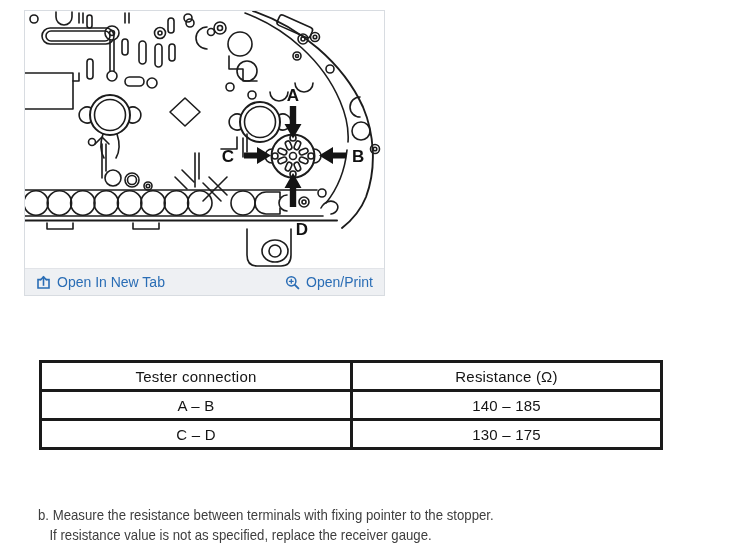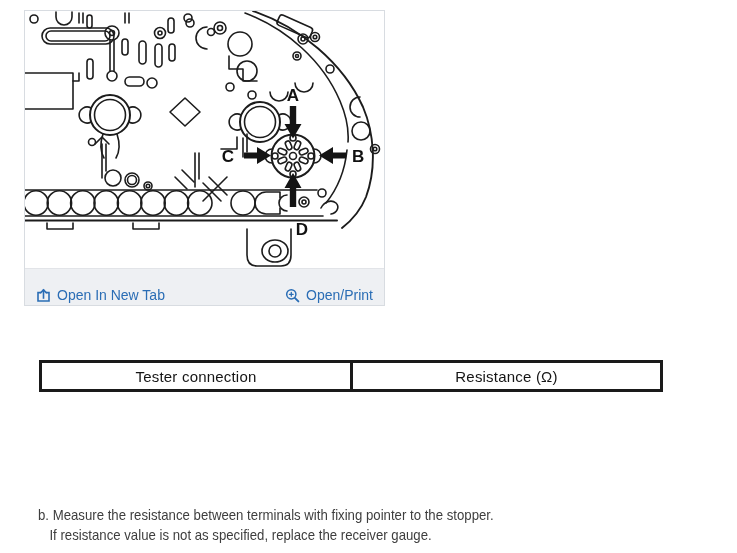--- a/index.html
+++ b/index.html
@@ -8,22 +8,22 @@
 
   
   .panel {
     position:absolute; left:24px; top:10px; width:361px;
     background:#ffffff; border:1px solid #d8dce1;
   }
   .panel-image { width:359px; height:257px; background:#ffffff; overflow:hidden; }
   .panel-image svg { display:block; }
   .panel-footer {
     height:27px; background:#eef0f3; border-top:1px solid #e2e4e8;
-    display:flex; align-items:flex-start; justify-content:space-between;
-    padding:18px 11px;
+    display:flex; align-items:center; justify-content:space-between;
+    padding:0 11px;
   }
   .panel-link {
     display:inline-flex; align-items:center; gap:6px;
     color:#2a6db5; font-size:14px; text-decoration:none; cursor:pointer;
   }
   .panel-link svg { flex:0 0 auto; }
 
   
   .spec-table {
     position:absolute; left:39px; top:360px; width:624px;
@@ -226,19 +226,27 @@
       <col class="c1">
       <col>
     </colgroup>
   <thead>
     <tr>
       <th>Tester connection</th>
       <th>Resistance (Ω)</th>
     </tr>
   </thead>
   <tbody>
+    <tr>
+      <td>A – B</td>
+      <td>140 – 185</td>
+    </tr>
+    <tr>
+      <td>C – D</td>
+      <td>130 – 175</td>
+    </tr>
   </tbody>
 </table>
 
 <div class="instructions">
   <div class="line1">b. Measure the resistance between terminals with fixing pointer to the stopper.</div>
   <div class="line2">If resistance value is not as specified, replace the receiver gauge.</div>
 </div>
 
 </body></html>

